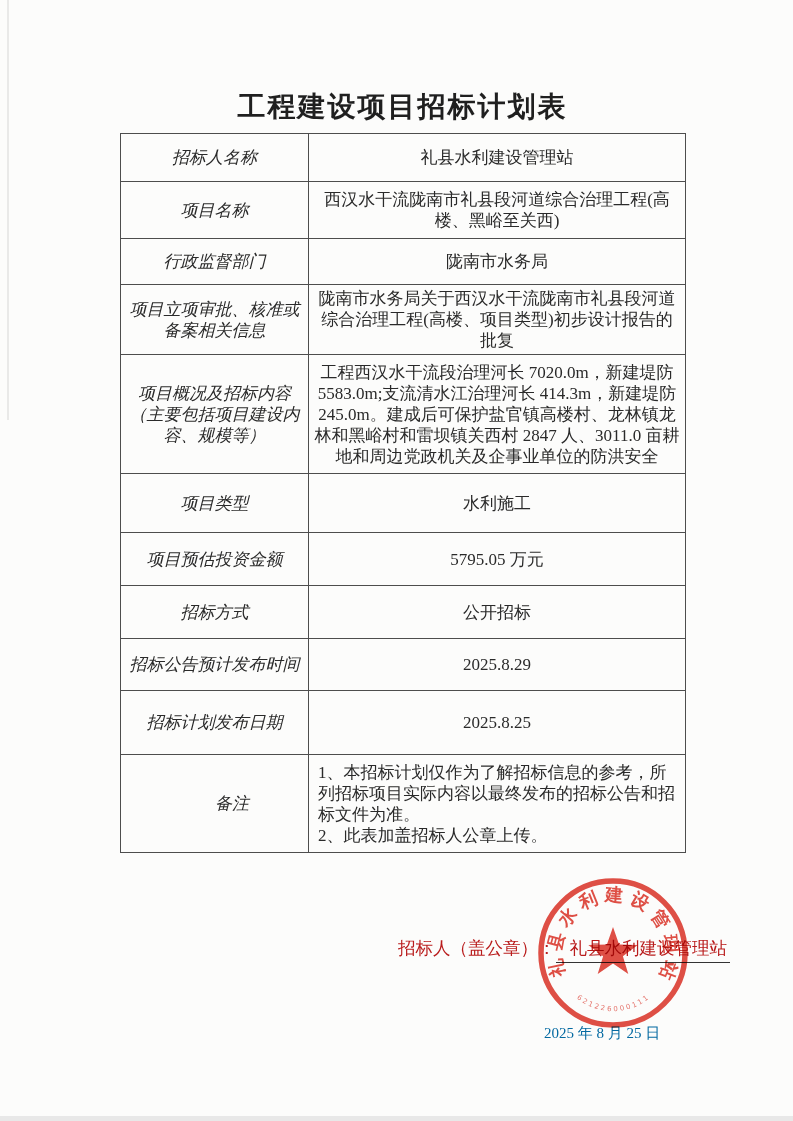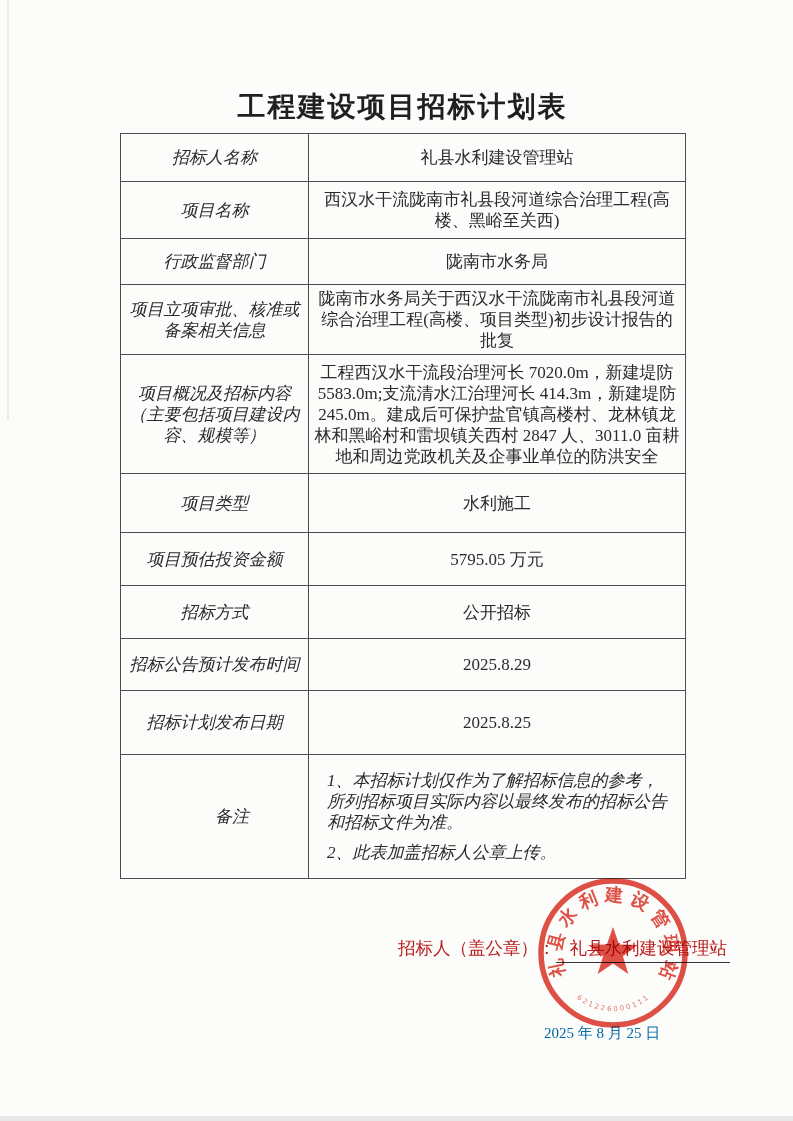--- a/index.html
+++ b/index.html
@@ -41,21 +41,21 @@
   }
   .bid-table td {
     border: 1px solid #4d4d4d;
     vertical-align: middle;
     line-height: 21px;
     padding: 3px 5px;
   }
   .bid-table td.label { text-align: center; font-style: italic; }
   .bid-table td.value { text-align: center; }
   .bid-table td.value.notes { text-align: left; padding: 6px 9px; }
-  .bid-table td.value.notes div { margin: 9px; font-style: italic; }
+  .bid-table td.value.notes div { margin: 0; }
   col.c1 { width: 188px; }
   col.c2 { width: 377px; }
   tr.r0  td { height: 48px; }
   tr.r1  td { height: 57px; }
   tr.r2  td { height: 46px; }
   tr.r3  td { height: 64px; }
   tr.r4  td { height: 119px; }
   tr.r5  td { height: 59px; }
   tr.r6  td { height: 53px; }
   tr.r7  td { height: 51px; }

